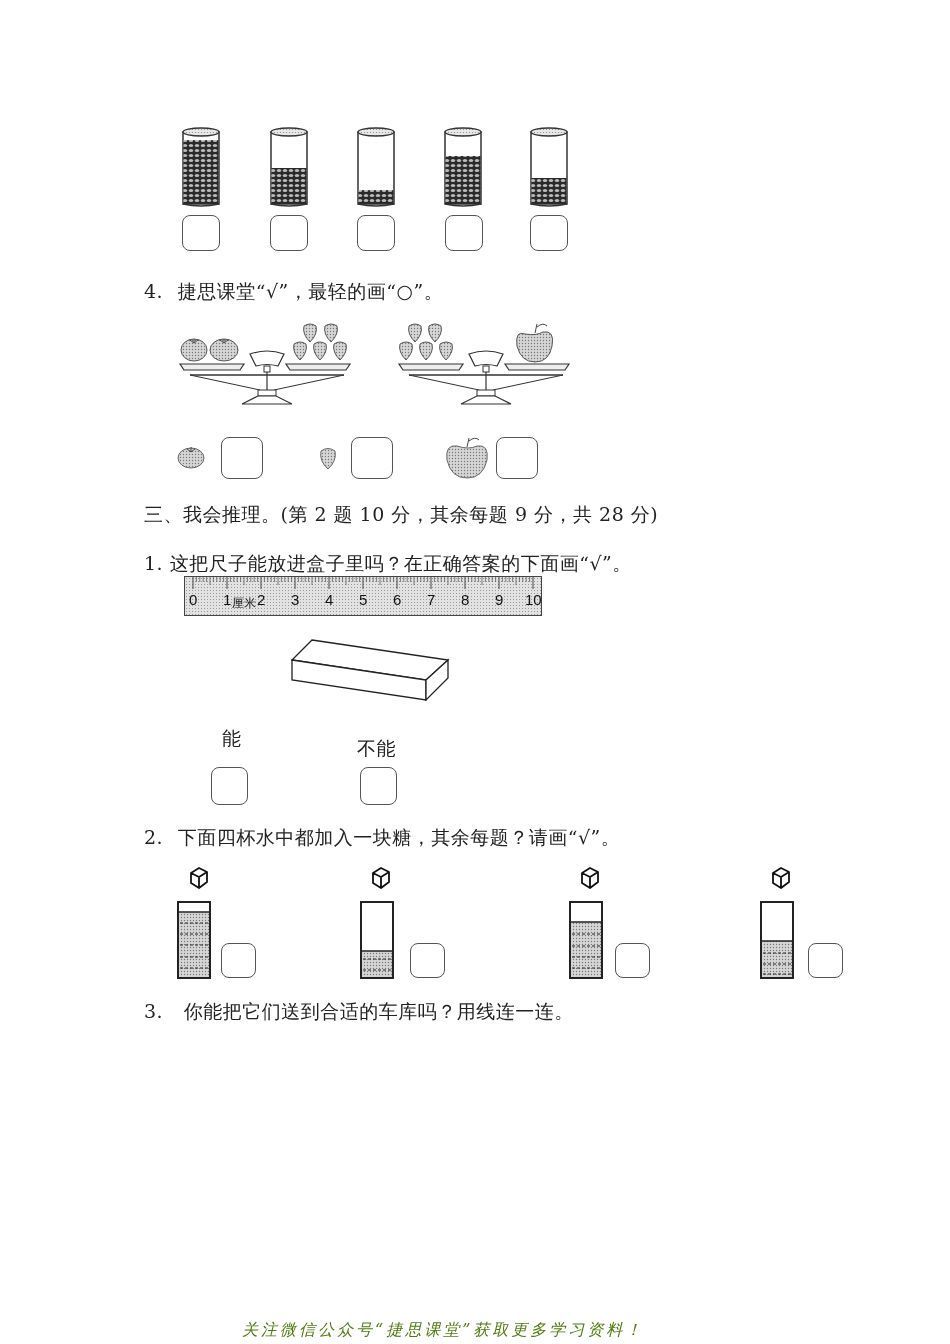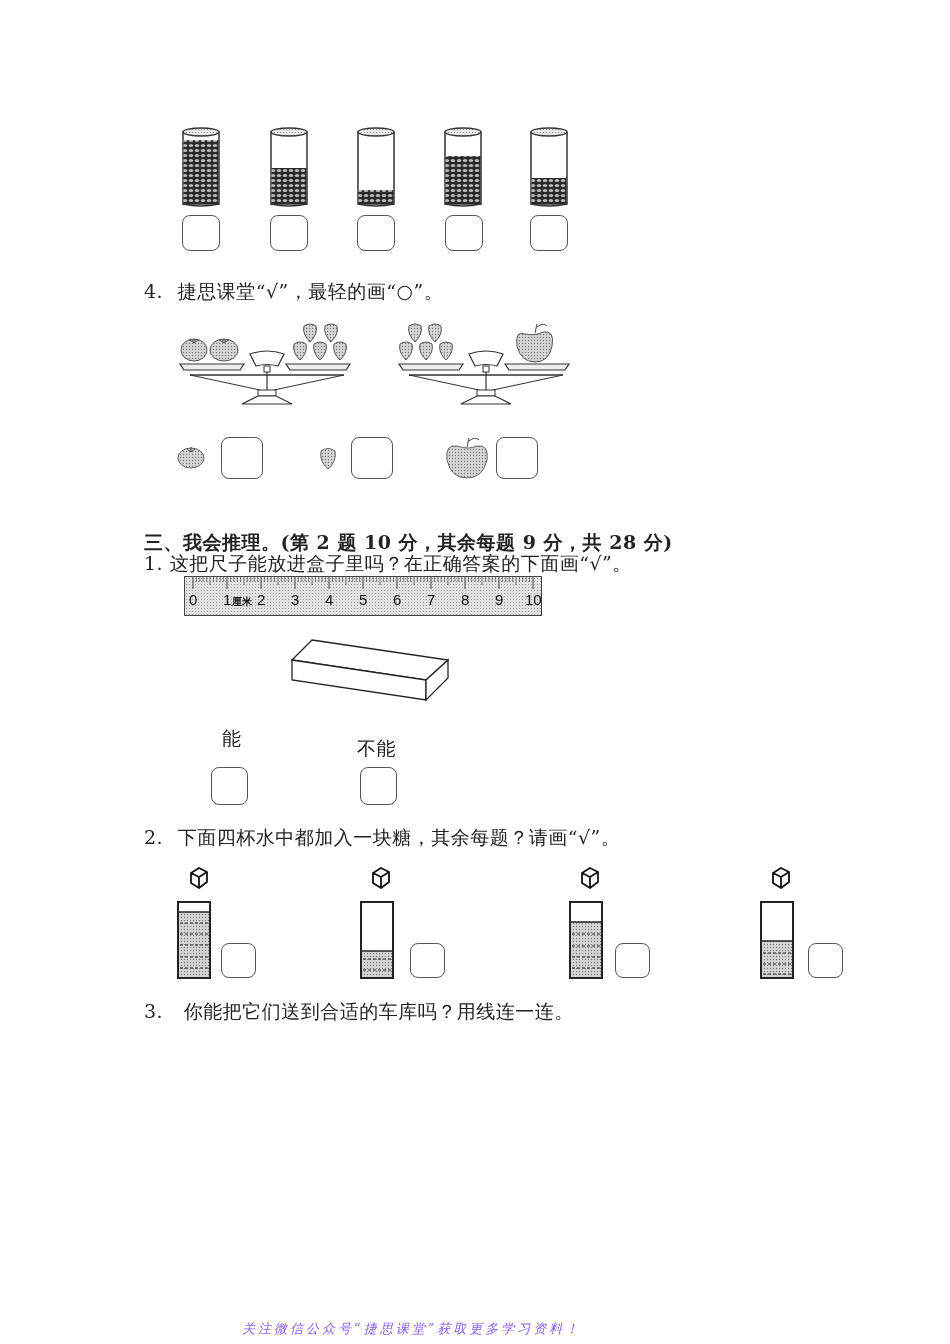--- a/index.html
+++ b/index.html
@@ -1,21 +1,21 @@
 <!DOCTYPE html>
 <html><head>
 <meta charset="utf-8">
 <style>
   html, body { margin:0; padding:0; background:#ffffff; }
   body { width:950px; height:1344px; position:relative; overflow:hidden;
          font-family: "DejaVu Serif", "Liberation Serif", serif; color:#222; }
   .abs { position:absolute; }
   .q-text { font-size:19px; letter-spacing:0.5px; white-space:nowrap; line-height:24px; }
   .answer-box { position:absolute; border:1.6px solid #555; border-radius:8px; background:#fff; box-sizing:border-box; }
-  .footer { font-family:"DejaVu Serif", serif; font-style:italic; font-size:13px; color:#8b5cf6; letter-spacing:3px; }
+  .footer { font-family:"DejaVu Serif", serif; font-style:italic; font-size:16px; color:#4d7c0f; letter-spacing:3px; }
   svg { position:absolute; overflow:visible; }
 </style>
 </head>
 <body>
 
 <div>
   <svg style="left:182px;top:128px;" width="38" height="80" viewBox="0 0 38 80">
     <defs>
       <pattern id="beans" width="6" height="5" patternUnits="userSpaceOnUse">
         <rect width="6" height="5" fill="#2a2a2a"></rect>
@@ -157,21 +157,21 @@
   <path d="M3 5 q7 -5 14 0 q2 10 -7 18 q-9 -8 -7 -18z" fill="url(#dotfill)" stroke="#666"></path>
 </svg>
 <div class="answer-box" style="left:351px;top:437px;width:42px;height:42px;"></div>
 
 <svg style="left:445px;top:436px;" width="44" height="44" viewBox="0 0 44 44">
   <path d="M12 10 Q0 8 2 24 Q6 42 22 42 Q38 42 42 24 Q44 8 32 10 Q24 14 12 10 Z" fill="url(#dotfill)" stroke="#666"></path>
   <path d="M22 11 L24 2 M24 5 Q30 0 34 4" stroke="#444" fill="none"></path>
 </svg>
 <div class="answer-box" style="left:496px;top:437px;width:42px;height:42px;"></div>
 
-<div class="abs q-text" style="left:144px;top:530px;font-weight:bold;">三、我会推理。(第 2 题 10 分，其余每题 9 分，共 28 分)</div>
+<div class="abs q-text" style="left:144px;top:502px;">三、我会推理。(第 2 题 10 分，其余每题 9 分，共 28 分)</div>
 
 <div class="abs q-text" style="left:144px;top:551px;">
   <span>1.</span>
   <span style="">这把尺子能放进盒子里吗？在正确答案的下面画“√”。</span>
 </div>
 
 <div class="abs" style="left:184px;top:576px;width:358px;height:40px;border:1.5px solid #444;box-sizing:border-box;background:#e2e2e2;background-image:radial-gradient(#999 0.6px, transparent 0.7px);background-size:3px 3px;">
   <svg style="left:0;top:0;" width="356" height="14" viewBox="0 0 356 14">
     <g stroke="#222" stroke-width="0.8">
 
@@ -196,21 +196,21 @@
                M181.4 0v5M184.8 0v5M188.2 0v5M191.6 0v5M195 0v8M198.4 0v5M201.8 0v5M205.2 0v5M208.6 0v5
                M215.4 0v5M218.8 0v5M222.2 0v5M225.6 0v5M229 0v8M232.4 0v5M235.8 0v5M239.2 0v5M242.6 0v5
                M249.4 0v5M252.8 0v5M256.2 0v5M259.6 0v5M263 0v8M266.4 0v5M269.8 0v5M273.2 0v5M276.6 0v5
                M283.4 0v5M286.8 0v5M290.2 0v5M293.6 0v5M297 0v8M300.4 0v5M303.8 0v5M307.2 0v5M310.6 0v5
                M317.4 0v5M320.8 0v5M324.2 0v5M327.6 0v5M331 0v8M334.4 0v5M337.8 0v5M341.2 0v5M344.6 0v5"></path>
     </g>
   </svg>
   <div class="abs" style="left:0;top:14px;width:356px;height:20px;font-family:'Liberation Sans',sans-serif;font-size:15px;color:#111;">
     <span class="abs" style="left:4px;">0</span>
     <span class="abs" style="left:38px;">1</span>
-    <span class="abs" style="left:47px;top:4px;font-size:10px;font-weight:bold;">厘米</span>
+    <span class="abs" style="left:47px;top:4px;font-size:12px;">厘米</span>
     <span class="abs" style="left:72px;">2</span>
     <span class="abs" style="left:106px;">3</span>
     <span class="abs" style="left:140px;">4</span>
     <span class="abs" style="left:174px;">5</span>
     <span class="abs" style="left:208px;">6</span>
     <span class="abs" style="left:242px;">7</span>
     <span class="abs" style="left:276px;">8</span>
     <span class="abs" style="left:310px;">9</span>
     <span class="abs" style="left:340px;">10</span>
   </div>

